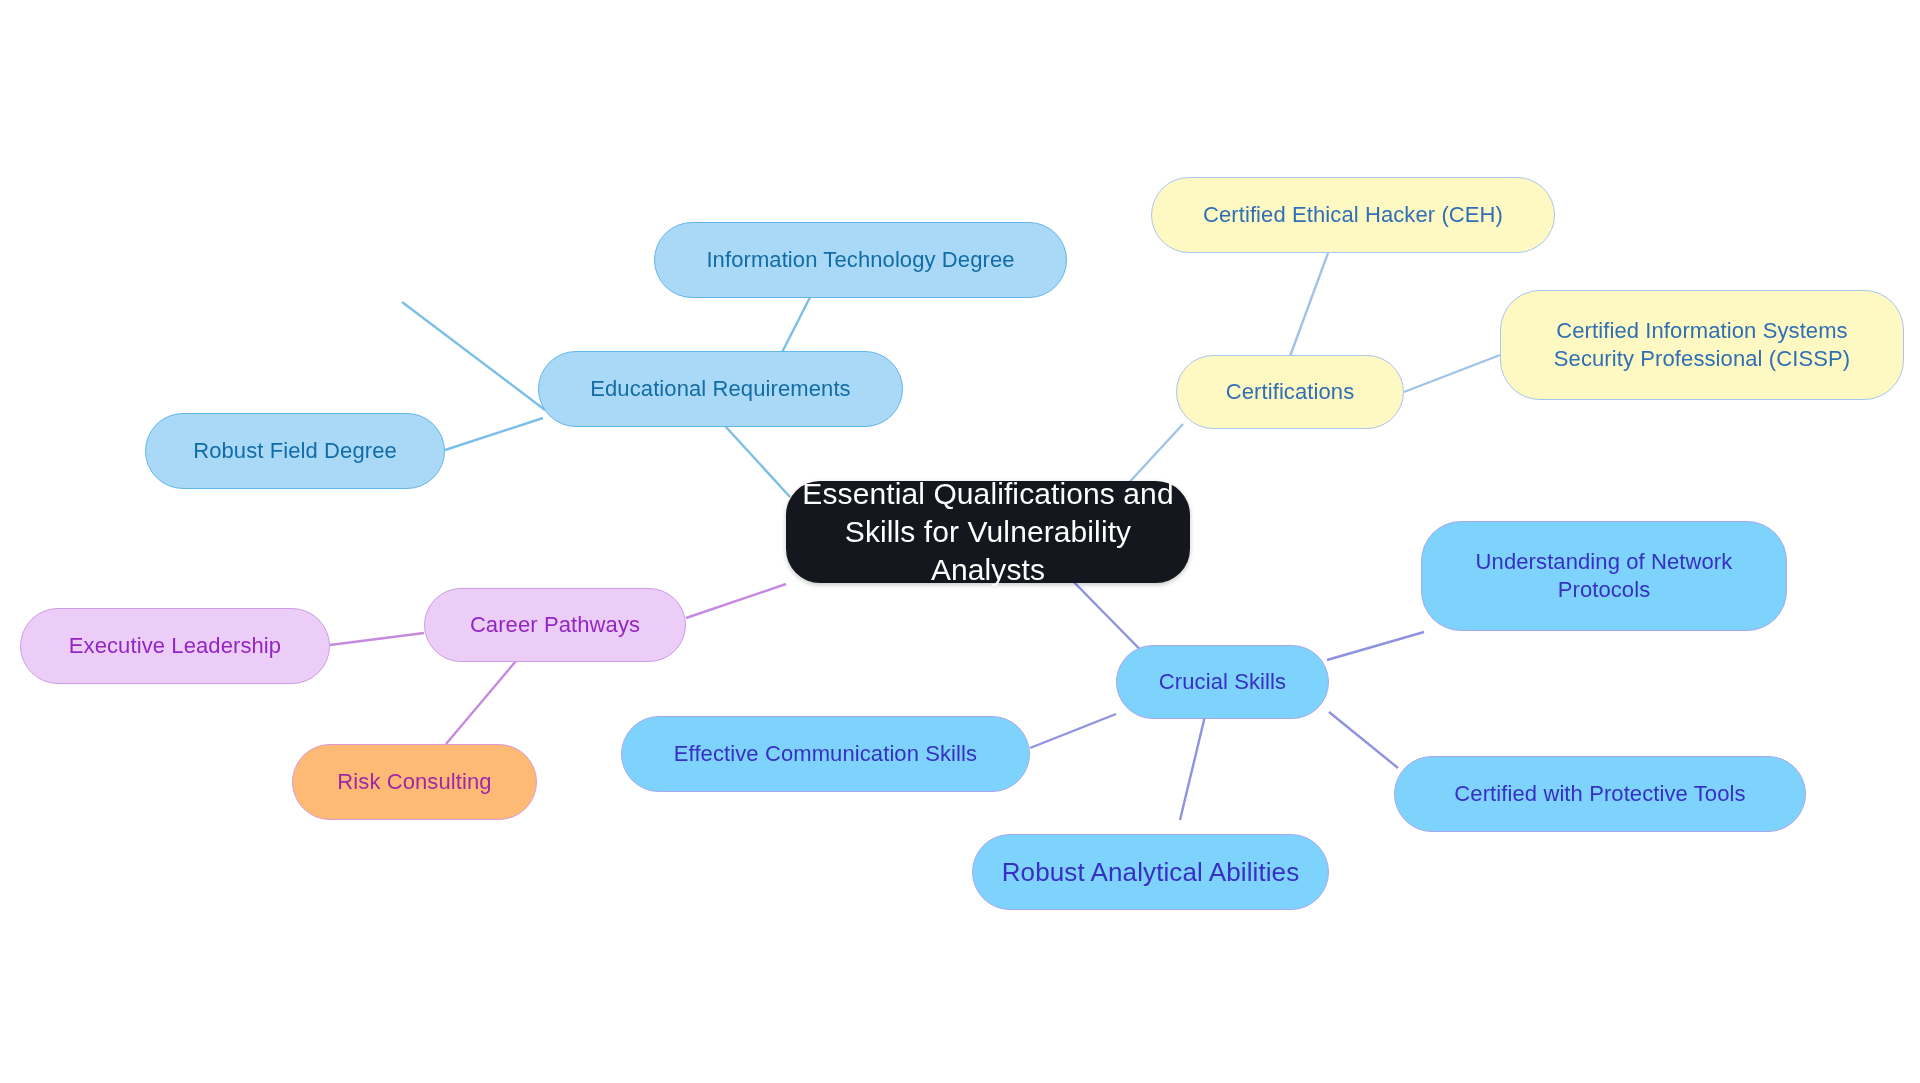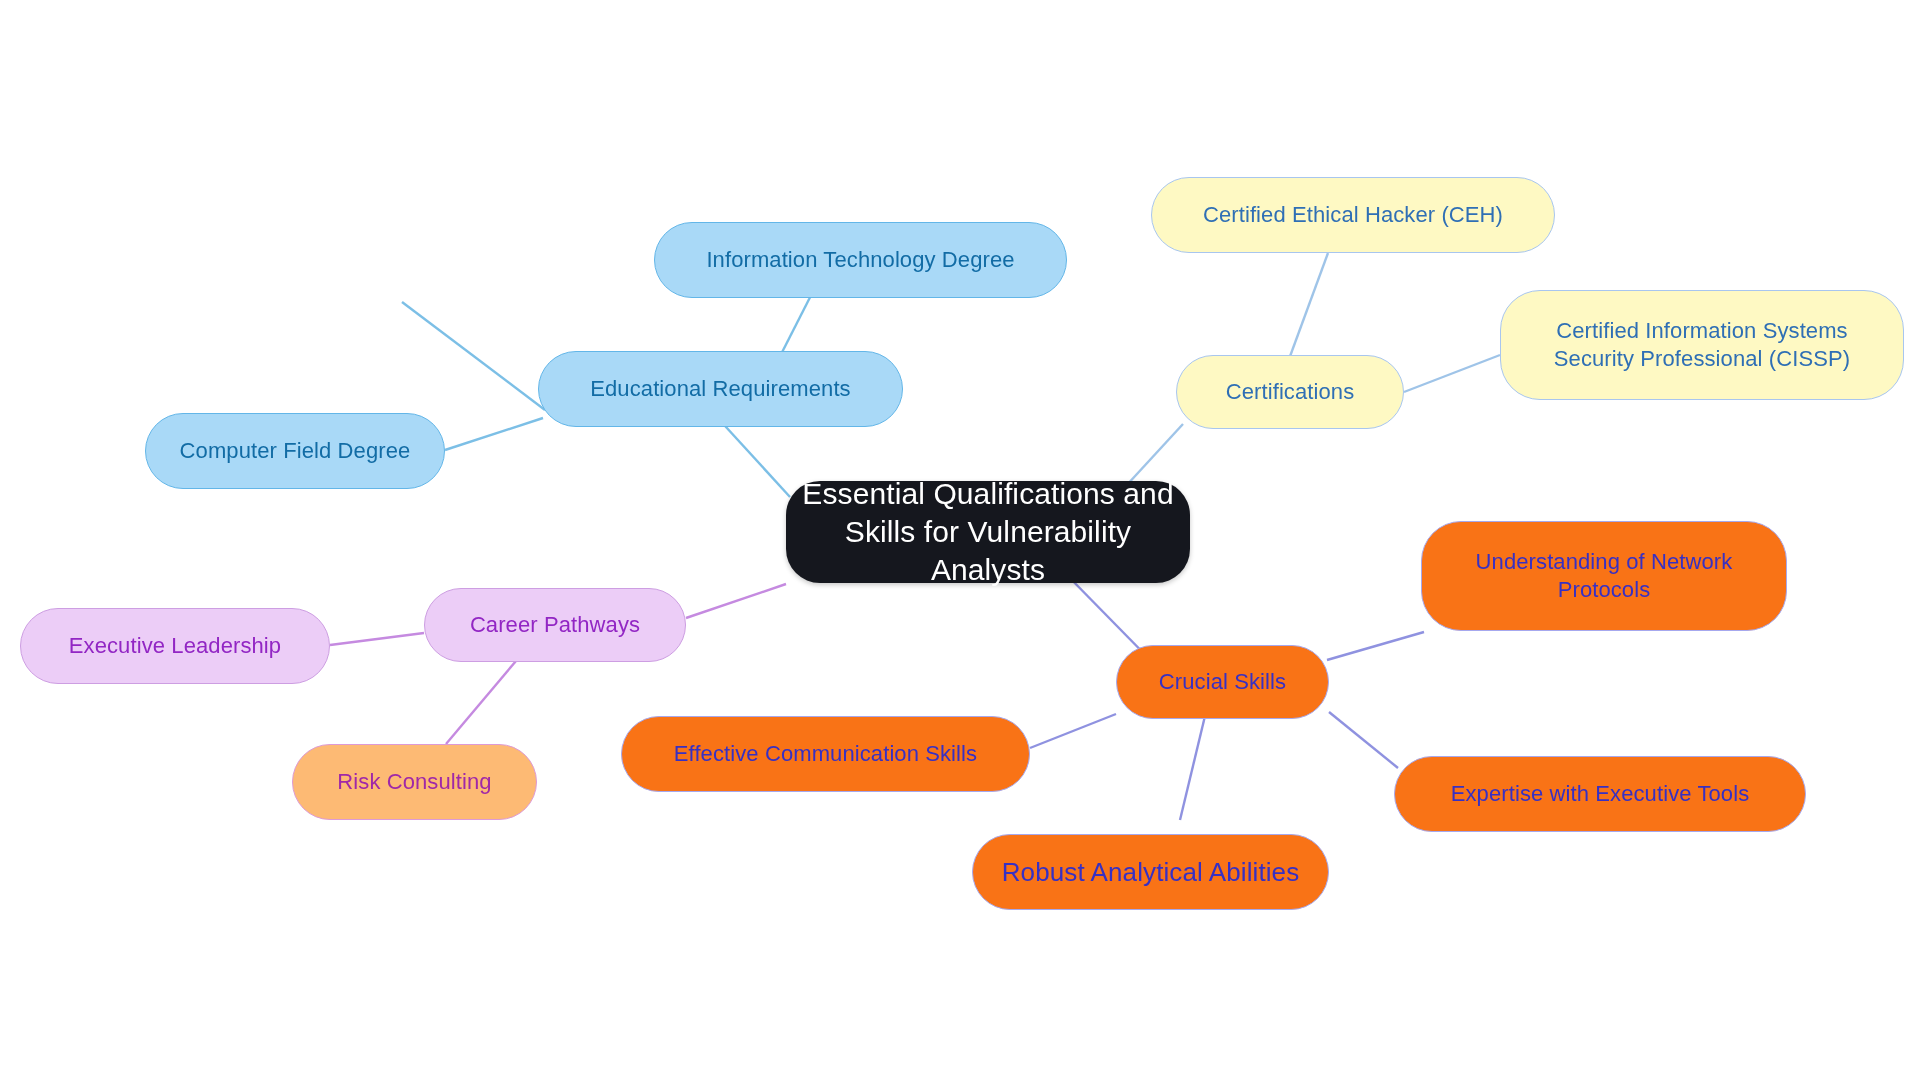--- a/index.html
+++ b/index.html
@@ -53,21 +53,21 @@
     background: #a9d9f7;
     border-color: #63b6e8;
     color: #126ca5;
   }
   .node.cert {
     background: #fef9c3;
     border-color: #a8c6ef;
     color: #2f6fb5;
   }
   .node.skill {
-    background: #f97316;
+    background: #7dd3fc;
     border-color: #a6a8ee;
     color: #3730c4;
   }
   .node.career {
     background: #eccdf7;
     border-color: #cd9ee2;
     color: #9226c4;
   }
   .node.career-alt {
     background: #fdba74;
@@ -107,35 +107,35 @@
   </svg>
 
   <div class="node root" style="left:786px; top:481px; width:404px; height:102px;">Essential Qualifications and
 Skills for Vulnerability Analysts</div>
 
   <div class="node edu" style="left:538px; top:351px; width:365px; height:76px; font-size:22px;">Educational Requirements</div>
 
 
   <div class="node edu" style="left:654px; top:186px; width:413px; height:76px; font-size:22px;margin-top:36px;">Information Technology Degree</div>
 
-  <div class="node edu" style="left:145px; top:413px; width:300px; height:76px; font-size:22px;">Computer Field Degree</div>
+  <div class="node edu" style="left:145px; top:413px; width:300px; height:76px; font-size:22px;">Robust Field Degree</div>
 
   <div class="node cert" style="left:1176px; top:355px; width:228px; height:74px; font-size:22px;">Certifications</div>
 
   <div class="node cert" style="left:1151px; top:177px; width:404px; height:76px; font-size:22px;">Certified Ethical Hacker (CEH)</div>
 
   <div class="node cert" style="left:1500px; top:290px; width:404px; height:110px; font-size:22px;">Certified Information Systems
 Security Professional (CISSP)</div>
 
   <div class="node skill" style="left:1116px; top:645px; width:213px; height:74px; font-size:22px;">Crucial Skills</div>
 
   <div class="node skill" style="left:1421px; top:521px; width:366px; height:110px; font-size:22px;">Understanding of Network
 Protocols</div>
 
-  <div class="node skill" style="left:1394px; top:756px; width:412px; height:76px; font-size:22px;">Expertise with Executive Tools</div>
+  <div class="node skill" style="left:1394px; top:756px; width:412px; height:76px; font-size:22px;">Certified with Protective Tools</div>
 
   <div class="node skill" style="left:972px; top:834px; width:357px; height:76px; font-size:26px;">Robust Analytical Abilities</div>
 
   <div class="node skill" style="left:621px; top:716px; width:409px; height:76px; font-size:22px;">Effective Communication Skills</div>
 
   <div class="node career" style="left:424px; top:588px; width:262px; height:74px; font-size:22px;">Career Pathways</div>
 
   <div class="node career" style="left:20px; top:608px; width:310px; height:76px; font-size:22px;">Executive Leadership</div>
 
   <div class="node career career-alt" style="left:292px; top:744px; width:245px; height:76px; font-size:22px;">Risk Consulting</div>

